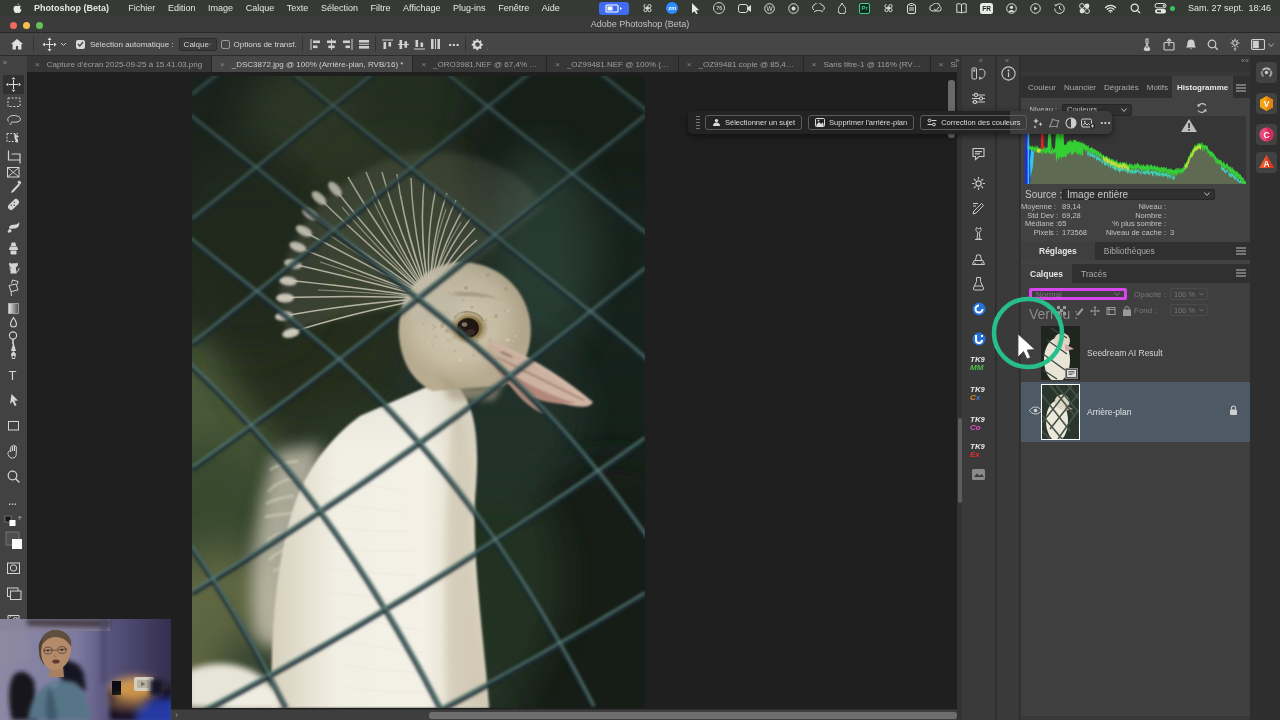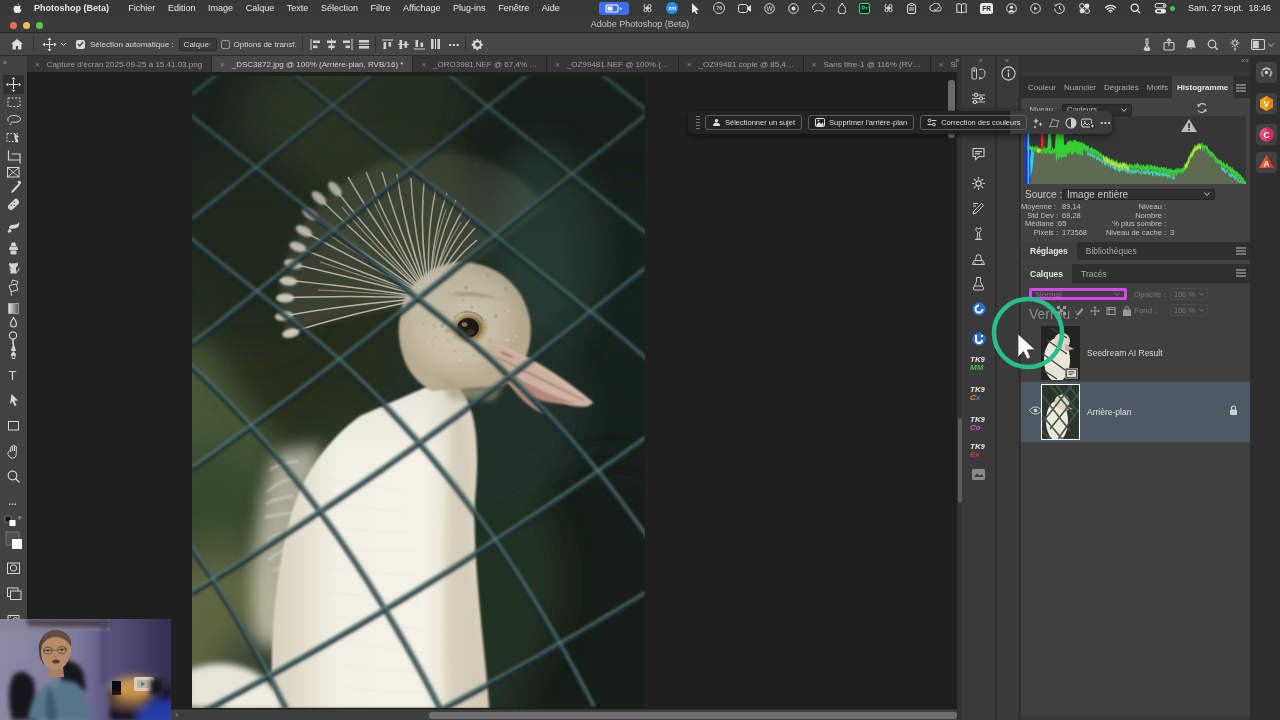--- a/index.html
+++ b/index.html
@@ -828,21 +828,21 @@
       <div style="display:flex">
           <span style="width:105px;text-align:right">% plus sombre :</span>
         </div>
       <div style="display:flex">
           <span style="width:105px;text-align:right">Niveau de cache :</span>
           <span style="margin-left:4px">3</span>
         </div>
     </div>
 
     <div class="abs" style="left:0;top:170px;width:229px;height:18px;background:#303030;display:flex;font-size:8.5px;color:#a9a9a9">
-      <div style="padding:0 9px;display:flex;align-items:center;background:#3f3f3f;color:#e4e4e4;font-weight:bold">Réglages</div>
+      <div style="padding:0 18px;display:flex;align-items:center;background:#3f3f3f;color:#e4e4e4;font-weight:bold">Réglages</div>
       <div style="padding:0 9px;display:flex;align-items:center">Bibliothèques</div>
     </div>
     <svg class="abs" style="left:215px;top:175px" width="10" height="8" viewBox="0 0 10 8">
         <path d="M0 1h10M0 4h10M0 7h10" stroke="#bbb" stroke-width="1.1"></path>
       </svg>
 
     <div class="abs" style="left:0;top:192px;width:229px;height:19px;background:#303030;display:flex;font-size:8.5px;color:#a9a9a9">
       <div style="padding:0 9px;display:flex;align-items:center;background:#3f3f3f;color:#e4e4e4;font-weight:bold">Calques</div>
       <div style="padding:0 9px;display:flex;align-items:center">Tracés</div>
     </div>

